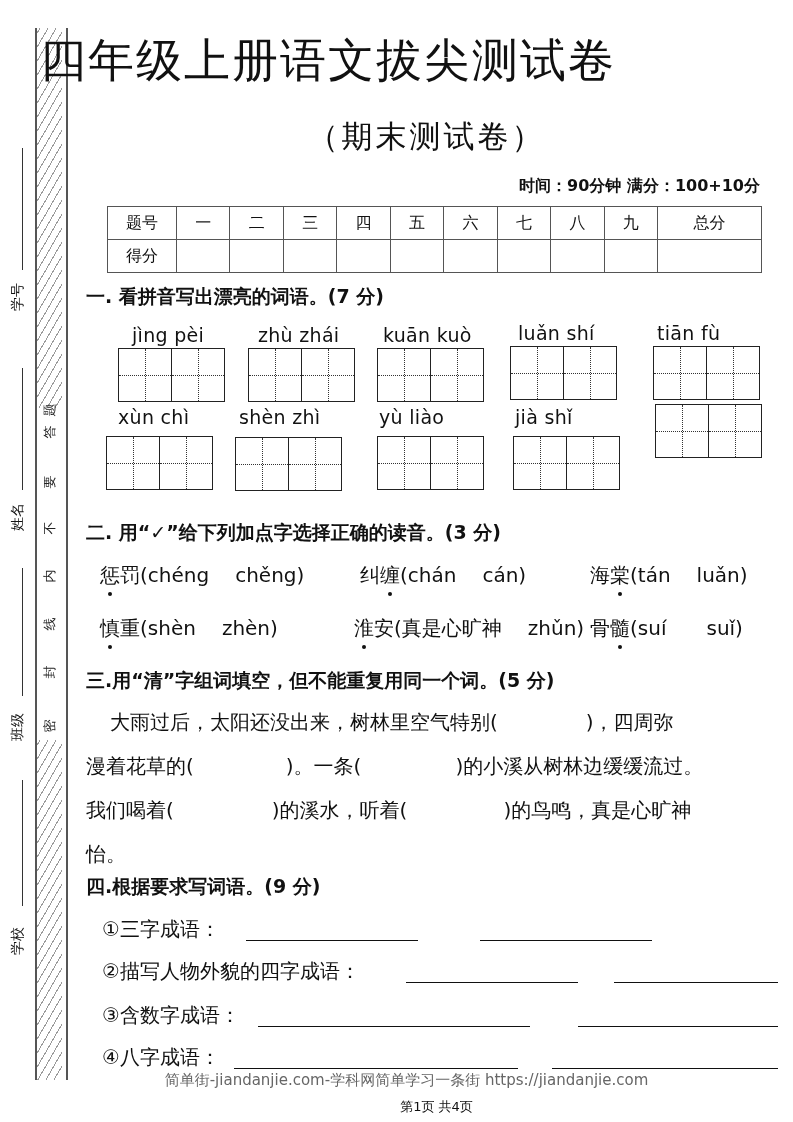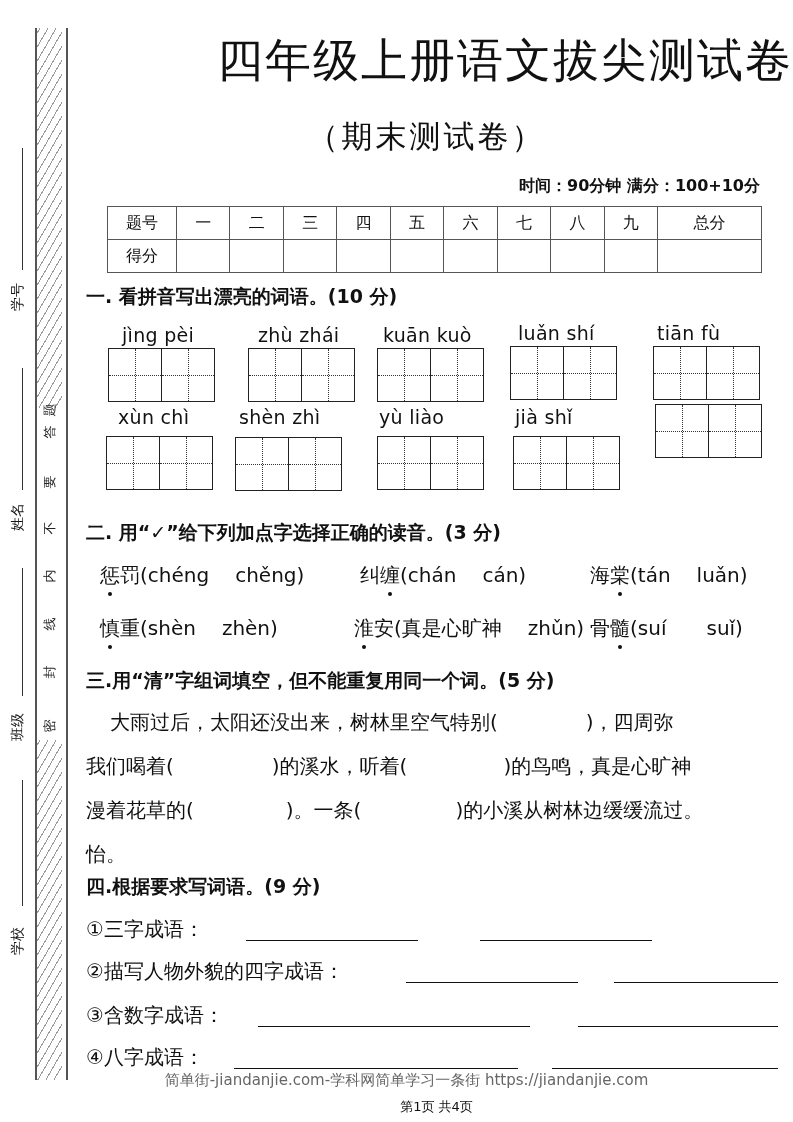--- a/index.html
+++ b/index.html
@@ -14,21 +14,21 @@
   .hatch.h2 { top: 740px; height: 340px; }
   .vline { position: absolute; top: 28px; height: 1052px; width: 1.5px; background: #555; }
   .vline.l1 { left: 35px; }
   .vline.l2 { left: 66px; }
   .seal-char { position: absolute; left: 42px; width: 16px; font-size: 13px; color: #222;
                transform: rotate(-90deg); text-align: center; line-height: 16px; }
   .field-label { position: absolute; left: 4px; font-size: 14px; transform: rotate(-90deg); white-space: nowrap; }
   .field-line { position: absolute; left: 22px; width: 1.2px; background: #333; }
 
   
-  .title { position: absolute; left: 0; right: 0; top: 30px; text-align: right;
+  .title { position: absolute; left: 0; right: 0; top: 30px; text-align: left;
            font-size: 46px; letter-spacing: 2px; font-weight: 400; padding-left: 40px; }
   .subtitle { position: absolute; left: 0; right: 0; top: 116px; text-align: center;
               font-size: 31px; padding-left: 60px; letter-spacing: 3px; }
   .meta { position: absolute; right: 33px; top: 176px; font-size: 16px; font-weight: bold; }
 
   
   table.score { position: absolute; left: 107px; top: 206px; width: 655px; border-collapse: collapse; }
   table.score td { border: 1.2px solid #555; height: 32px; text-align: center; font-size: 16px; padding: 0; }
   table.score td.hdr { width: 68px; }
 
@@ -49,21 +49,21 @@
   .dotted-char { position: relative; display: inline-block; }
   .dotted-char::after { content: ""; position: absolute; left: 50%; bottom: -7px; width: 4px; height: 4px;
                         margin-left: -2px; border-radius: 50%; background: #111; }
   .opt2 { display: inline-block; margin-left: 26px; }
 
   
   .para { position: absolute; left: 86px; width: 705px; font-size: 20px; line-height: 44px; }
   .blank { display: inline-block; }
 
   
-  .row4 { position: absolute; left: 86px; font-size: 20px; white-space: nowrap; }
+  .row4 { position: absolute; left: 102px; font-size: 20px; white-space: nowrap; }
   .uline { position: absolute; height: 0; border-bottom: 1.8px solid #111; }
 
   
   .watermark { position: absolute; left: 0; width: 793px; top: 1071px; text-align: center; font-size: 15px;
                color: #666; padding-left: 10px; }
   .pageno { position: absolute; left: 0; width: 793px; top: 1098px; text-align: center; font-size: 13px; padding-left: 40px; }
 </style>
 </head>
 <body>
 
@@ -123,23 +123,23 @@
     <td></td>
     <td></td>
     <td></td>
     <td></td>
     <td></td>
     <td></td>
   </tr>
 </tbody>
   </table>
 
-<div class="h" style="top:284px">一. 看拼音写出漂亮的词语。(10 分)</div>
-
-<div class="pyblock" style="left:108px;top:322px">
+<div class="h" style="top:284px">一. 看拼音写出漂亮的词语。(7 分)</div>
+
+<div class="pyblock" style="left:118px;top:322px">
   <div class="py" style="padding-left:14px">jìng   pèi</div>
   <div class="grid">
       <div class="cell"></div>
       <div class="cell"></div>
     </div>
 </div>
 <div class="pyblock" style="left:248px;top:322px">
   <div class="py" style="padding-left:10px">zhù zhái</div>
   <div class="grid">
       <div class="cell"></div>
@@ -225,24 +225,24 @@
   <span>骨</span><span class="dotted-char">髓</span><span></span><span>(suí</span><span class="opt2" style="margin-left:40px">suǐ)</span>
 </div>
 
 <div class="h" style="top:668px">三.用“清”字组词填空，但不能重复用同一个词。(5 分)</div>
 
 <div class="para" style="top:700px">
   <div style="padding-left:24px">
     <span>大雨过后，太阳还没出来，树林里空气特别(</span><span class="blank" style="width:88px"></span><span>)，四周弥</span>
   </div>
   <div>
-    <span>我们喝着(</span><span class="blank" style="width:98px"></span><span>)的溪水，听着(</span><span class="blank" style="width:96px"></span><span>)的鸟鸣，真是心旷神</span>
+    <span>漫着花草的(</span><span class="blank" style="width:92px"></span><span>)。一条(</span><span class="blank" style="width:94px"></span><span>)的小溪从树林边缓缓流过。</span>
   </div>
   <div>
-    <span>漫着花草的(</span><span class="blank" style="width:92px"></span><span>)。一条(</span><span class="blank" style="width:94px"></span><span>)的小溪从树林边缓缓流过。</span>
+    <span>我们喝着(</span><span class="blank" style="width:98px"></span><span>)的溪水，听着(</span><span class="blank" style="width:96px"></span><span>)的鸟鸣，真是心旷神</span>
   </div>
   <div>怡。</div>
 </div>
 
 <div class="h" style="top:874px">四.根据要求写词语。(9 分)</div>
 
 <div class="row4" style="top:916px">①三字成语：</div>
 <div class="uline" style="left:246px;width:172px;top:940px"></div>
 <div class="uline" style="left:480px;width:172px;top:940px"></div>
 

